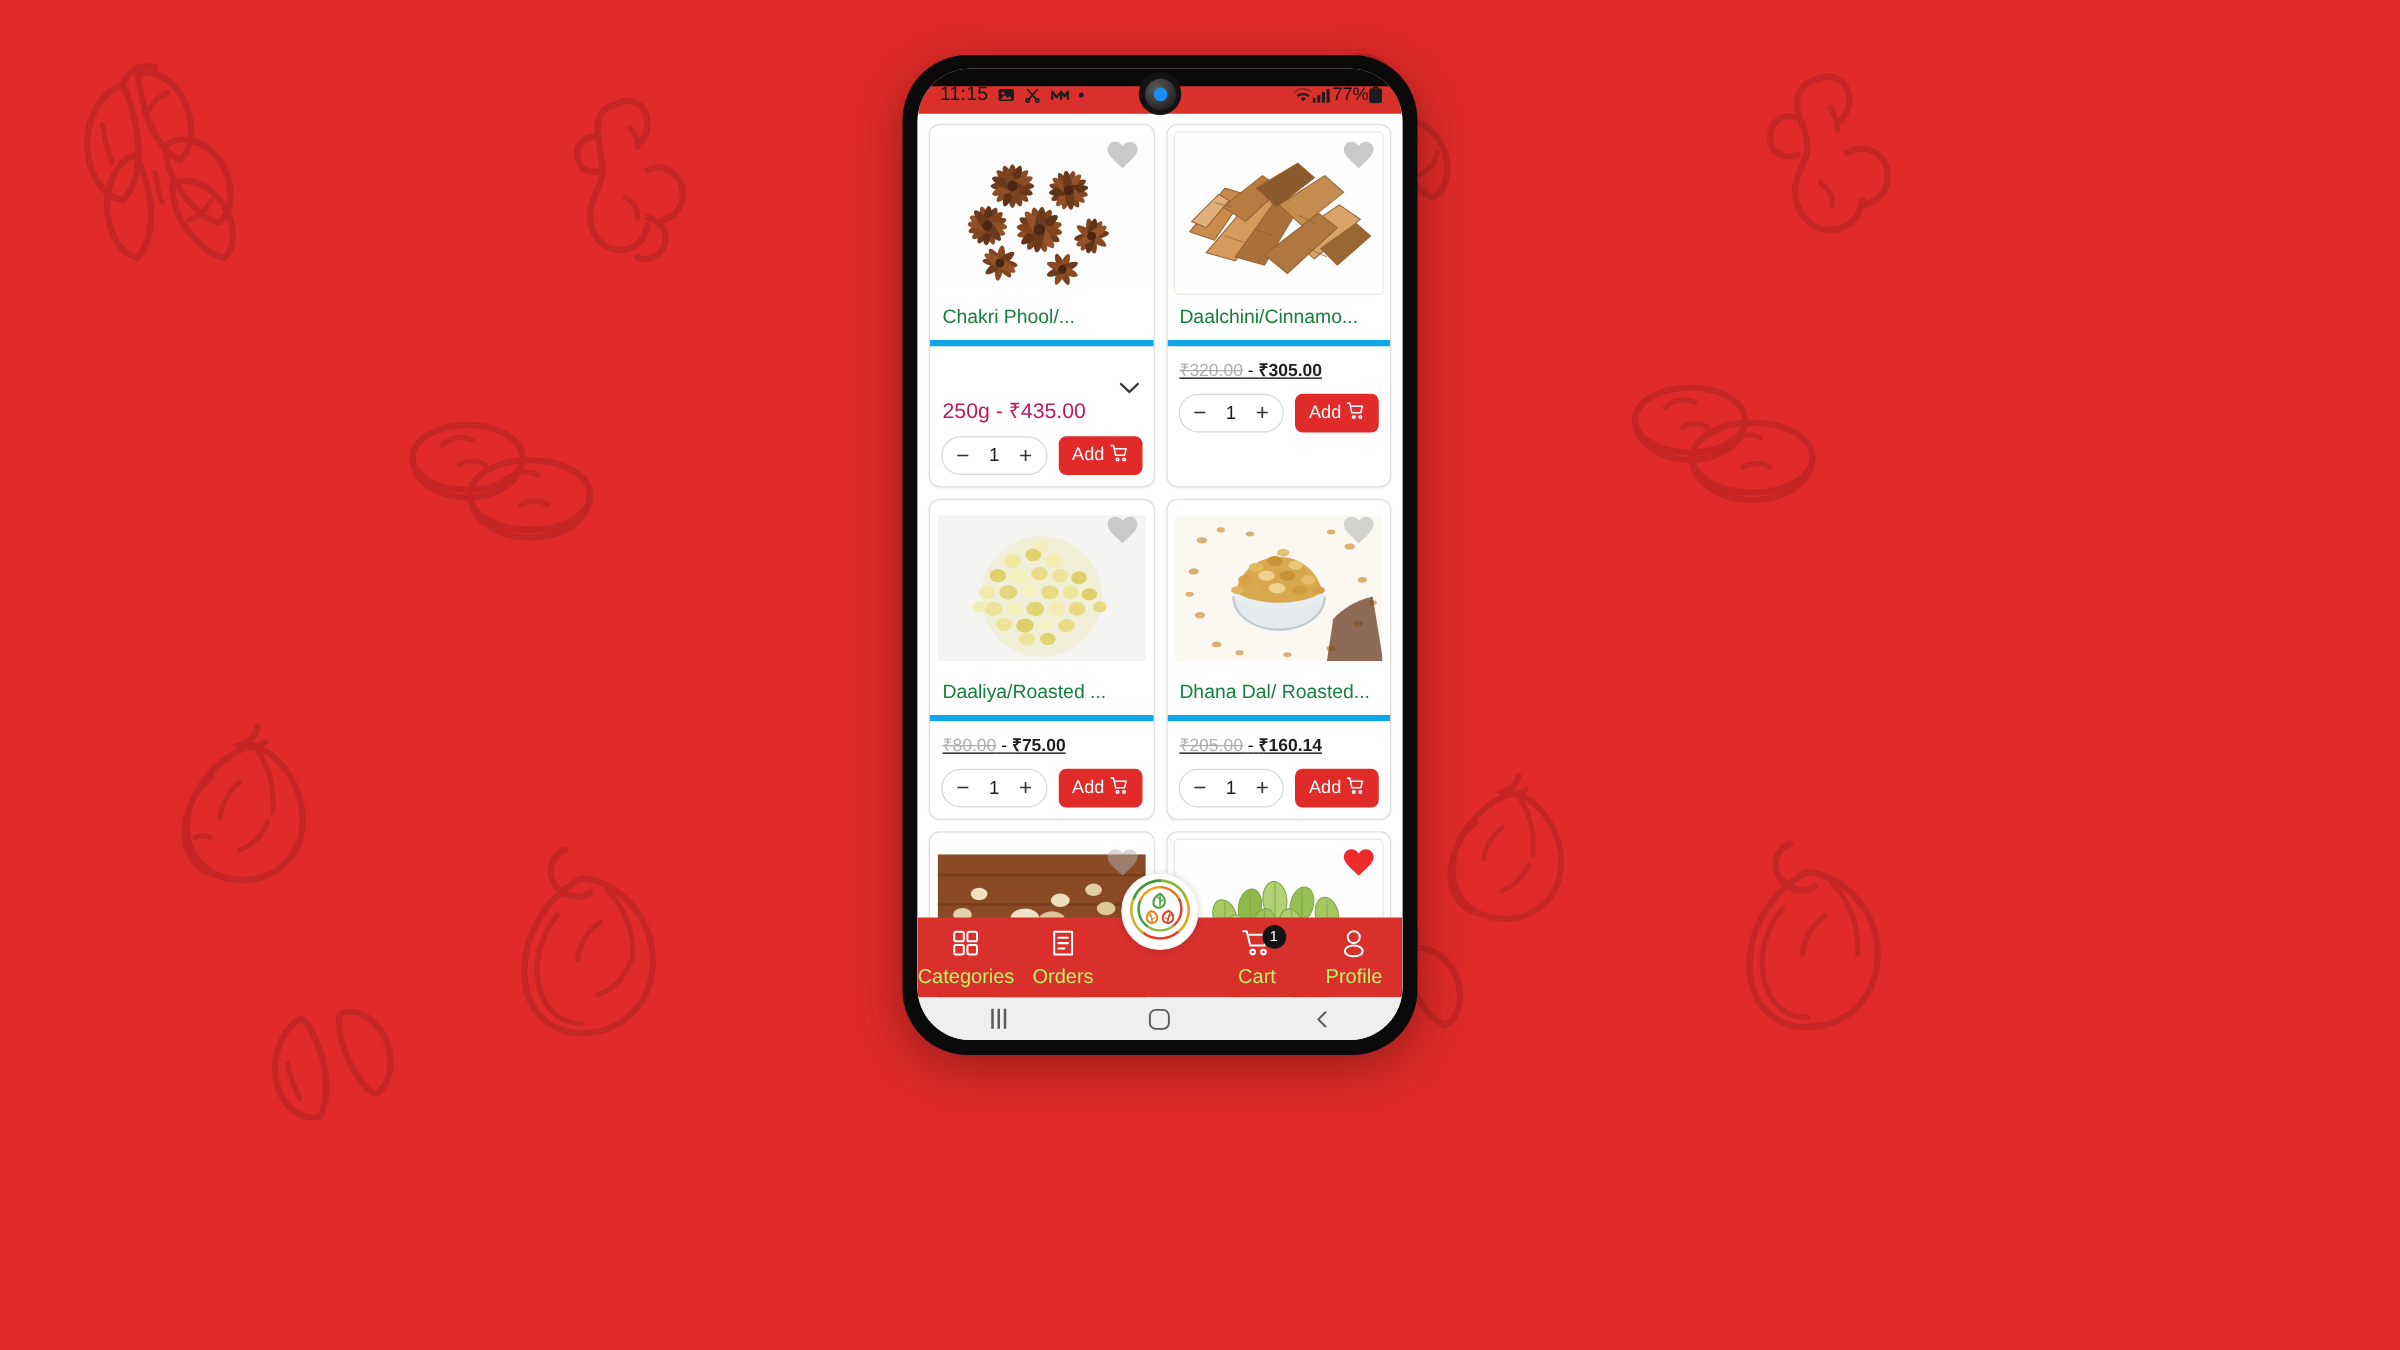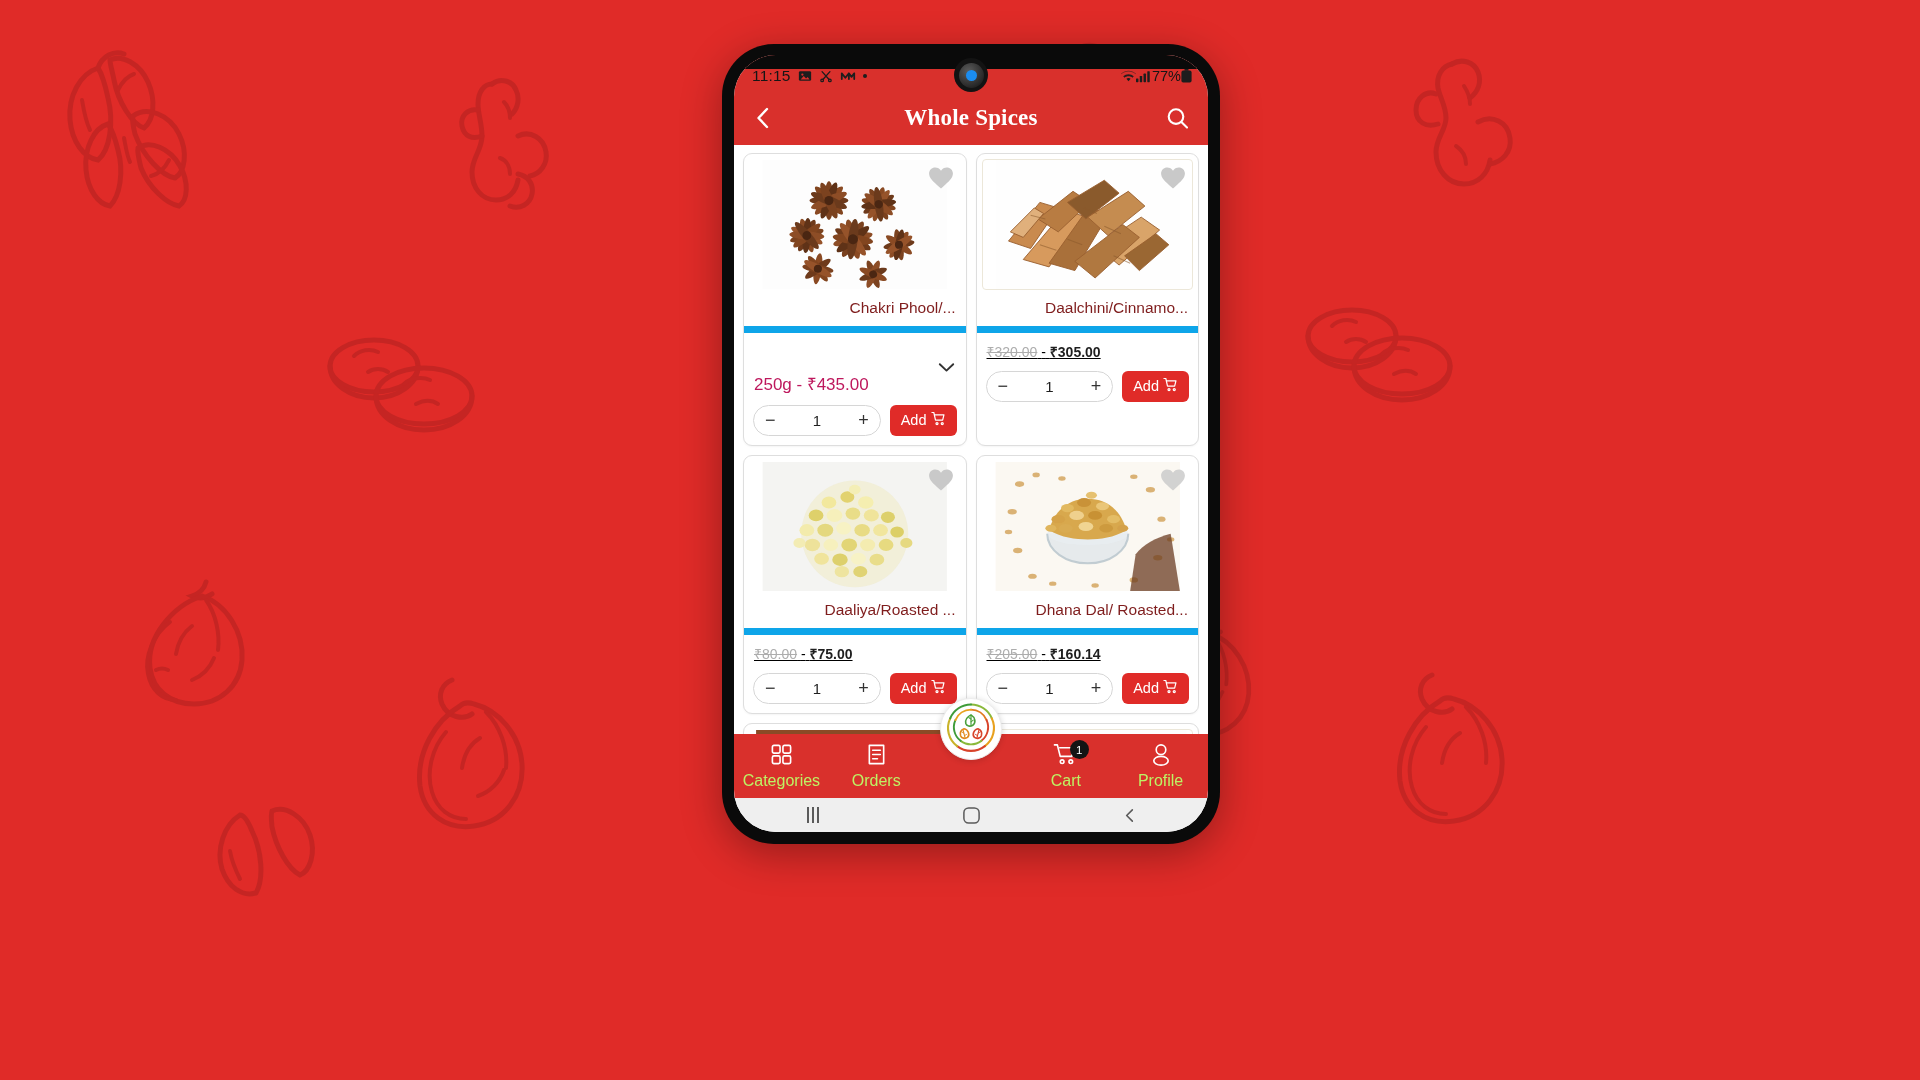--- a/index.html
+++ b/index.html
@@ -16,21 +16,21 @@
     background: #e02b28;
     overflow: hidden;
   }
   .motif { position: absolute; opacity: .55; }
   .motif svg { display: block; }
 
   
   #phone {
     position: absolute;
     left: 722px; top: 44px;
-    width: 498px; height: 800px;
+    width: 412px; height: 800px;
     background: #0a0a0a;
     border-radius: 52px;
     box-shadow: 0 10px 42px rgba(0,0,0,.33);
     padding: 11px 12px 12px 12px;
   }
   #screen {
     position: relative;
     width: 100%; height: 100%;
     background: #ffffff;
     border-radius: 42px;
@@ -135,27 +135,26 @@
   }
   .card-img-wrap.noborder { border-color: transparent; }
   .card-img-wrap svg { width: 100%; height: 100%; display: block; }
   .fav {
     position: absolute; right: 6px; top: 5px;
     width: 26px; height: 26px;
     display: flex; align-items: center; justify-content: center;
     cursor: pointer;
   }
   .card-name {
-    color: #7f1d1d;
+    color: #15803d;
     font-size: 15.5px;
     padding: 9px 10px 9px 10px;
     white-space: nowrap; overflow: hidden; text-overflow: ellipsis;
-    border-bottom: 7px solid #0ea5e9;
+    border-bottom: 5px solid #0ea5e9;
     line-height: 1.15;
-    text-align: right;
   }
   .card-bottom { padding: 7px 9px 9px 9px; }
   .variant-row {
     display: flex; align-items: center; justify-content: space-between;
     padding: 2px 2px 2px 1px;
     cursor: pointer;
   }
   .variant-text { font-size: 17px; color: #be185d; margin-top: 30px; }
   .price-row { font-size: 14px; padding: 2px 1px 2px 1px; text-decoration: underline; }
   .price-old { color: #adadad; text-decoration: line-through; }
@@ -443,34 +442,20 @@
         <span>77%</span>
         <span class="sb-ico">
           <svg width="11" height="14" viewBox="0 0 11 14" fill="#1d1d1d">
               <rect x="3.4" y="0" width="4.2" height="1.8" rx="0.6"></rect>
               <rect x="0.4" y="1.6" width="10.2" height="12" rx="1.8"></rect>
             </svg>
         </span>
       </div>
     </div>
 
-    <div id="appbar">
-      <span class="back">
-        <svg width="22" height="26" viewBox="0 0 22 26" fill="none" stroke="#fff" stroke-width="2.4" stroke-linecap="round" stroke-linejoin="round">
-            <path d="M15 4L6.5 13 15 22"></path>
-          </svg>
-      </span>
-      <span class="title">Whole Spices</span>
-      <span class="search">
-        <svg width="25" height="25" viewBox="0 0 25 25" fill="none" stroke="#fff" stroke-width="2.1" stroke-linecap="round">
-            <circle cx="11" cy="10.6" r="7.3"></circle>
-            <path d="M16.4 16.1L22 21.6"></path>
-          </svg>
-      </span>
-    </div>
 
     <div id="content">
       <div id="grid">
 
         <div class="card">
           <div class="card-img-wrap noborder">
             <svg viewBox="0 0 200 140">
               <rect width="200" height="140" fill="#fdfdfd"></rect>
               <g fill="#6b3a1c">
                 <g transform="translate(72,44)">

